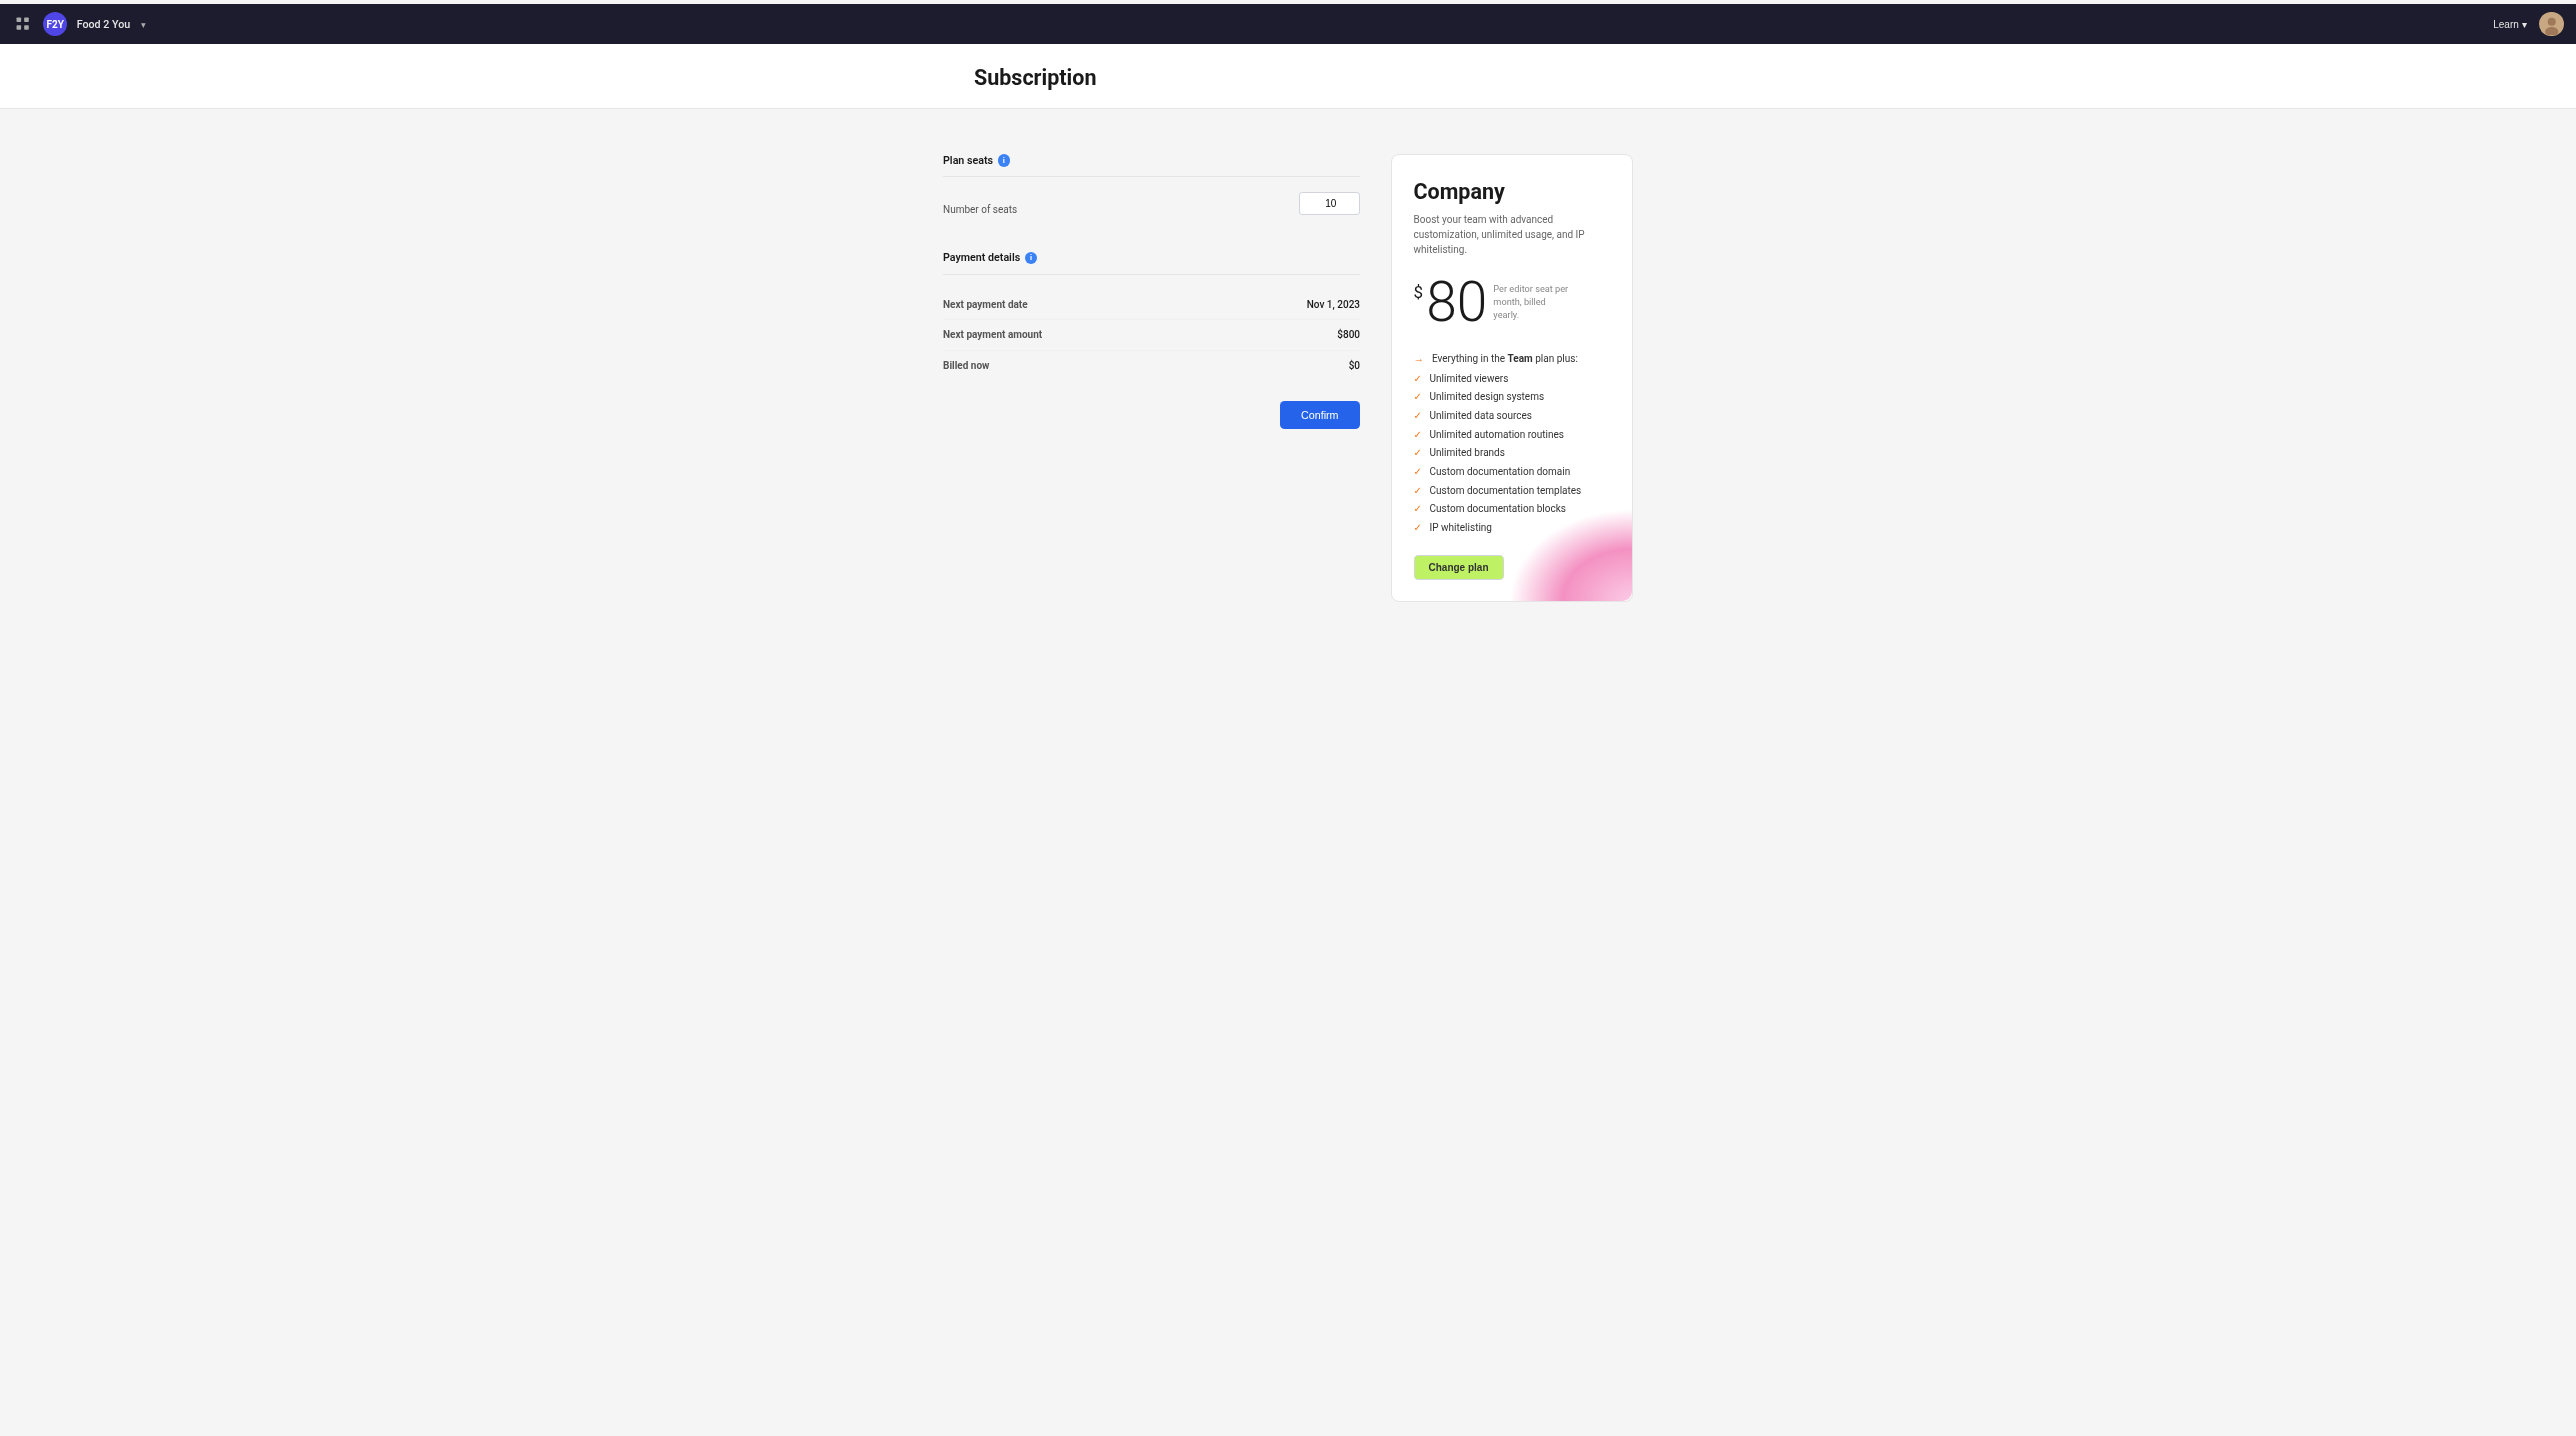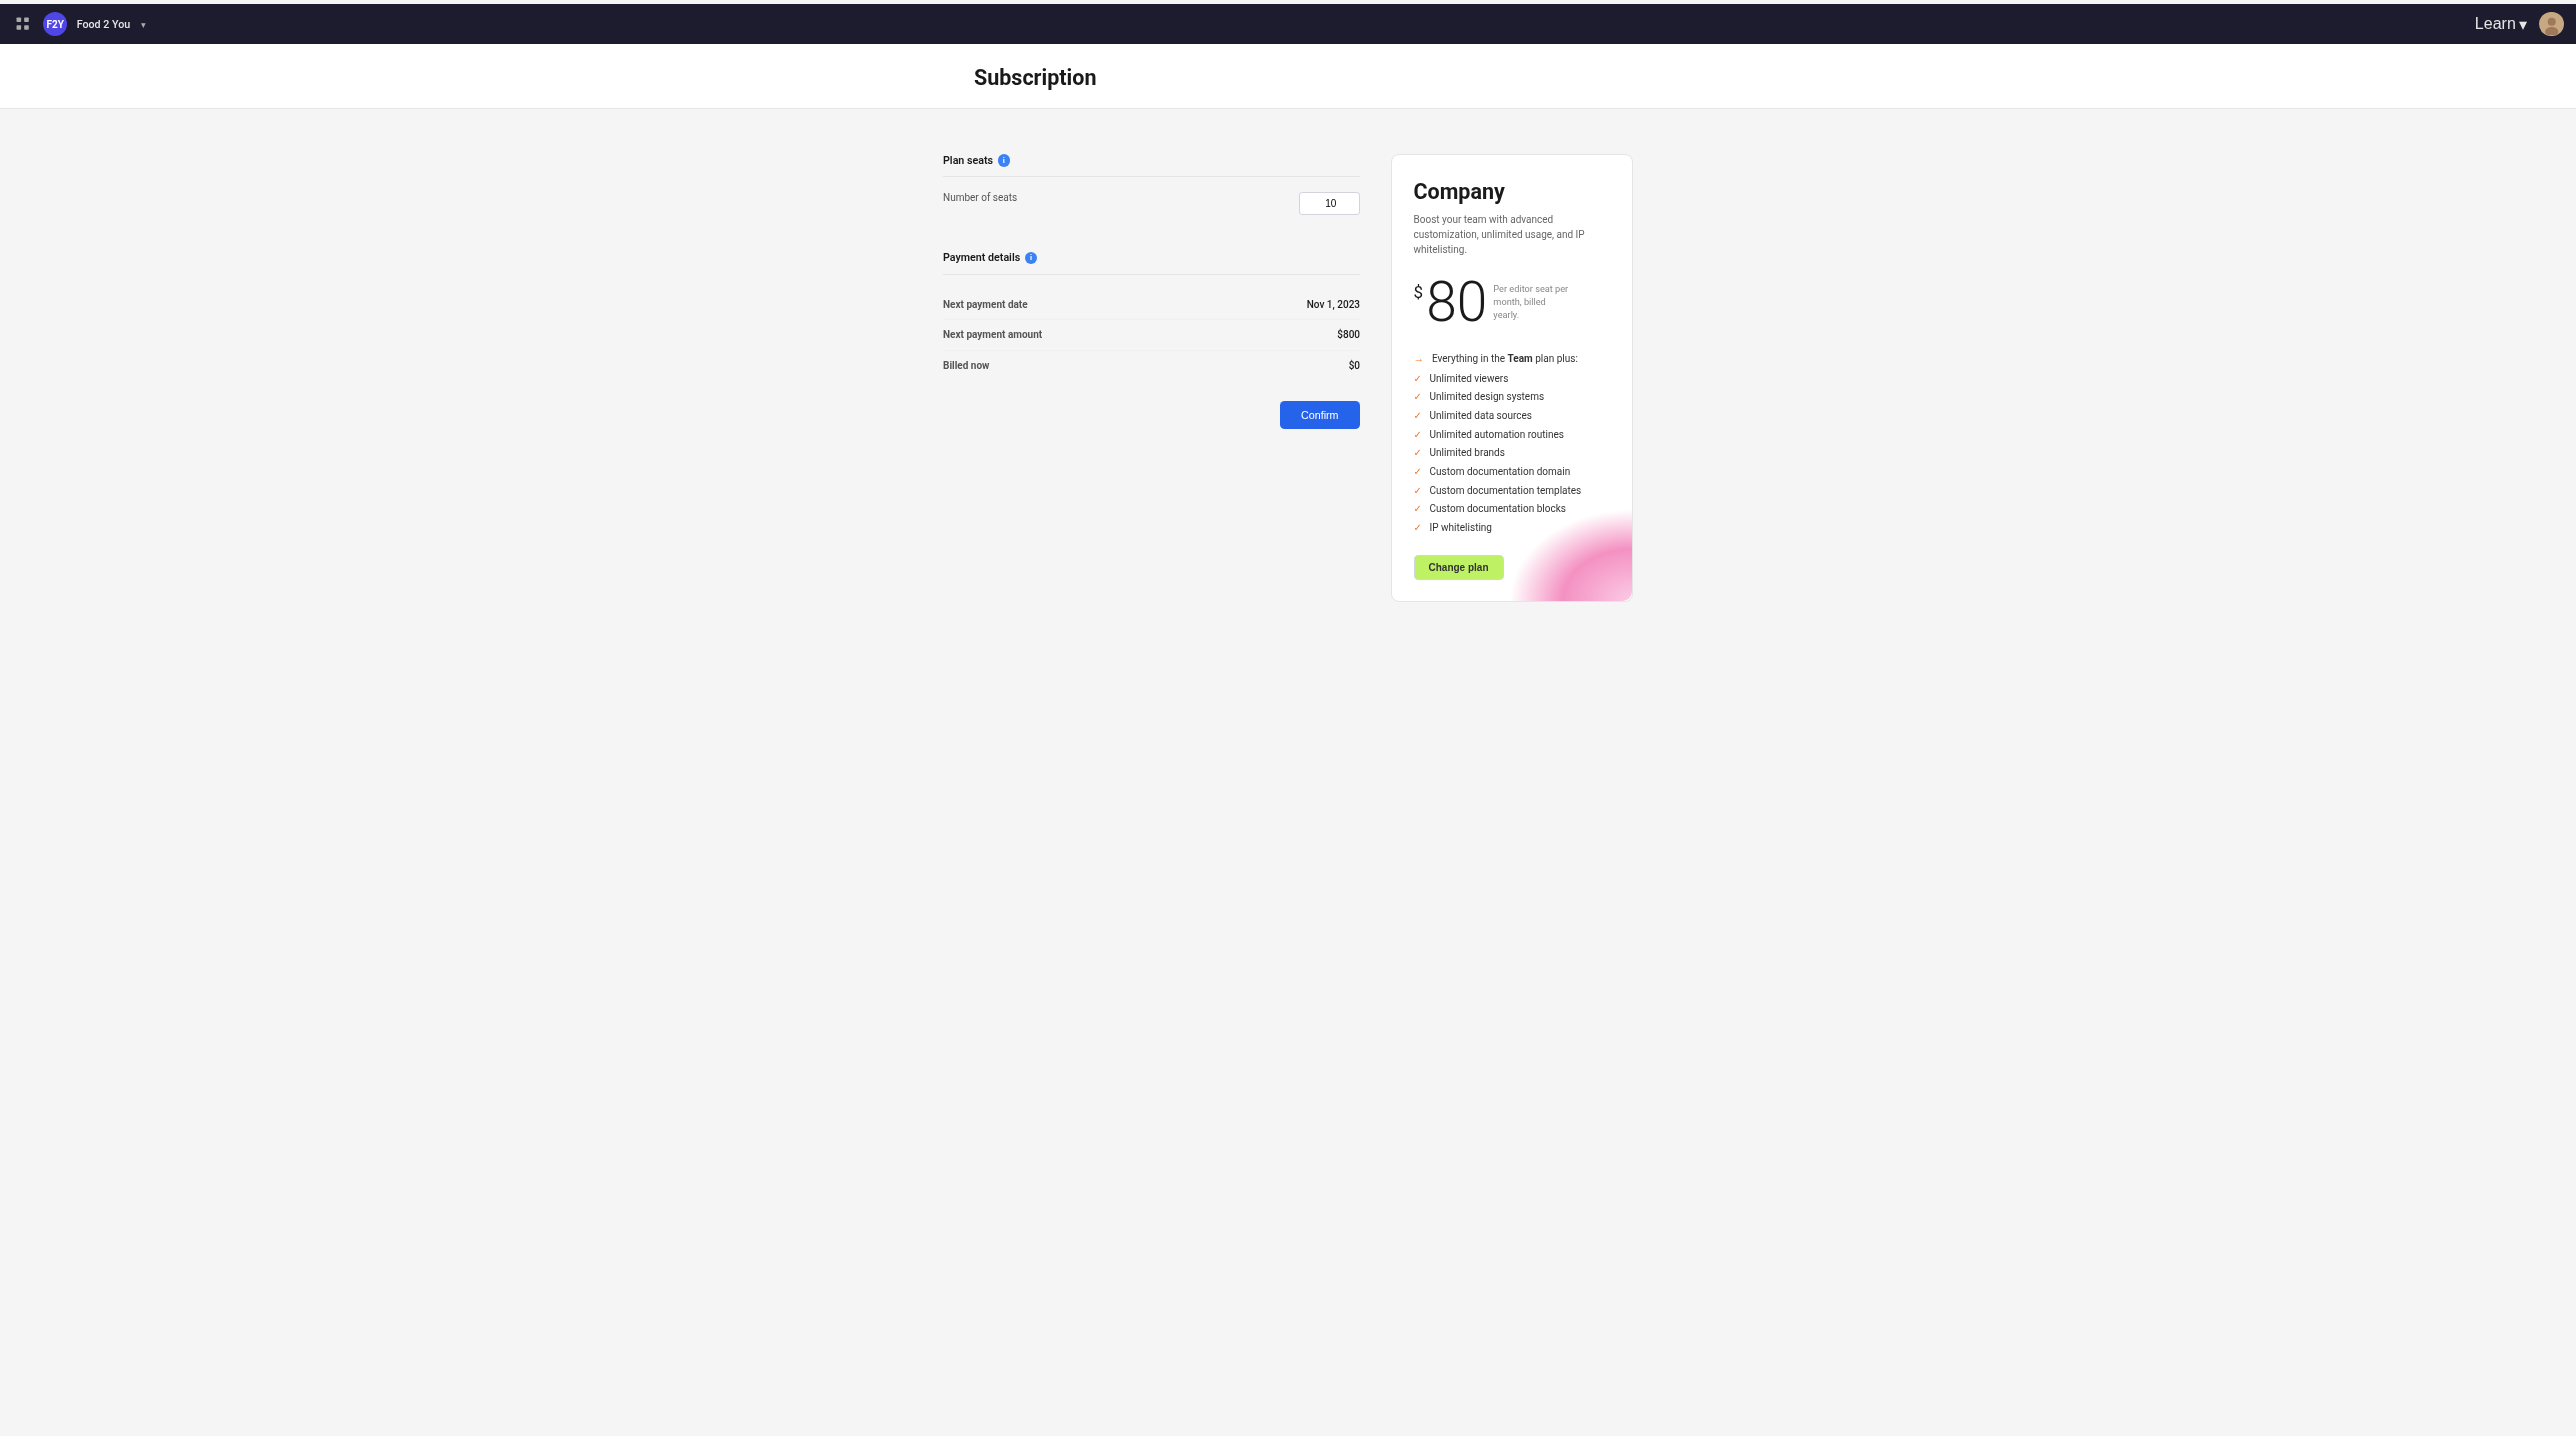--- a/index.html
+++ b/index.html
@@ -75,21 +75,21 @@
     }
 
     .navbar-right {
       display: flex;
       align-items: center;
       gap: 12.3px;
     }
 
     .learn-btn {
       color: #e5e5e5;
-      font-size: 16px;
+      font-size: 10px;
       cursor: pointer;
       display: flex;
       align-items: center;
       gap: 3.1px;
       background: none;
       border: none;
     }
 
     .avatar {
       width: 24.5px;
@@ -170,21 +170,21 @@
       color: white;
       font-size: 7.7px;
       font-weight: 700;
       cursor: pointer;
       flex-shrink: 0;
     }
 
     
     .field-row {
       display: flex;
-      align-items: flex-start;
+      align-items: flex-end;
       justify-content: space-between;
       margin-bottom: 18.4px;
       padding-bottom: 18.4px;
     }
 
     .field-label {
       font-size: 10px;
       color: #555;
     }
 

